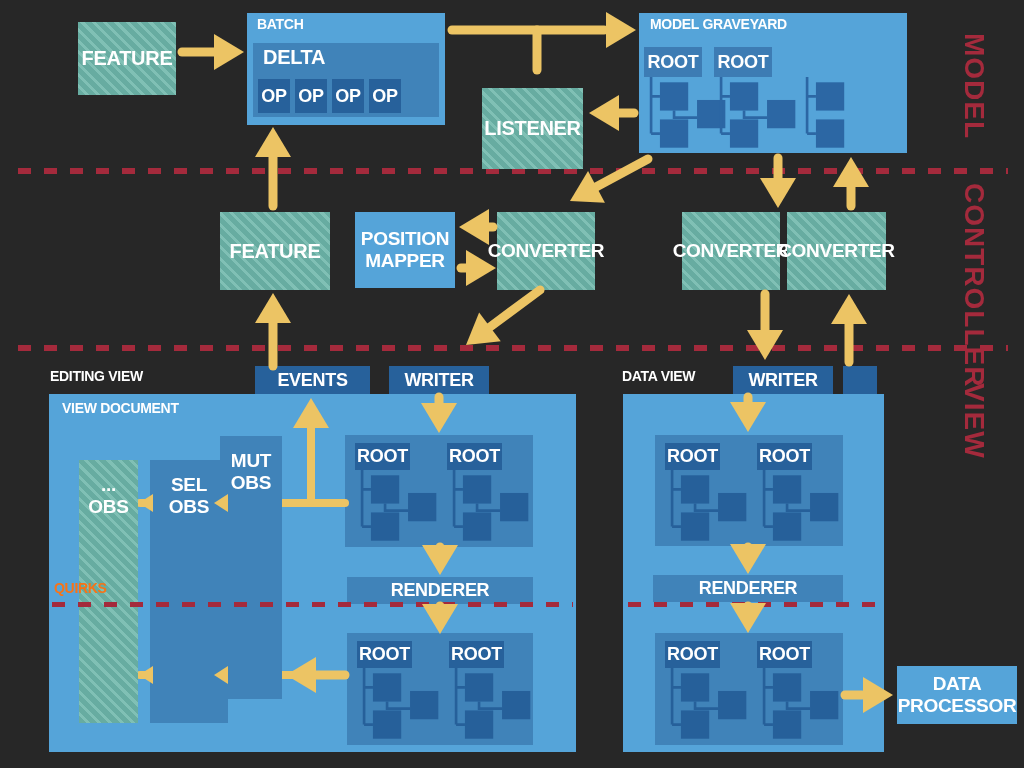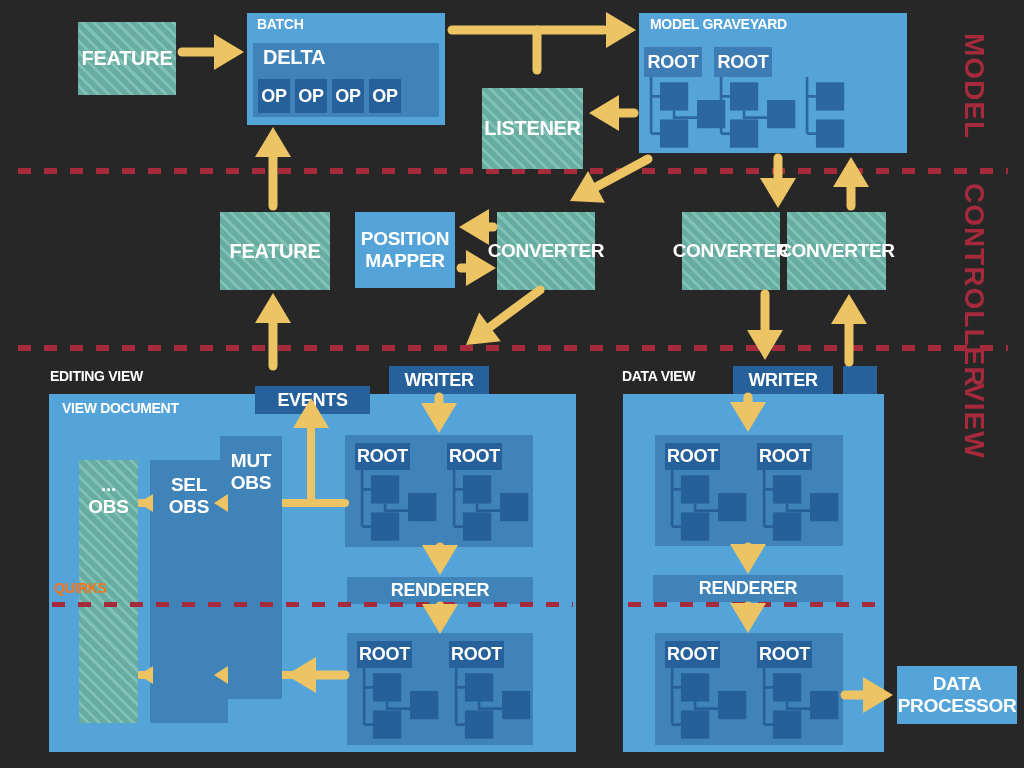--- a/index.html
+++ b/index.html
@@ -94,21 +94,21 @@
   <div class="box teal center fs20 z2" style="left:220px;top:212px;width:110px;height:78px;">FEATURE</div>
   <div class="box light center fs19 two z2" style="left:355px;top:212px;width:100px;height:76px;flex-direction:column;text-align:center;">
     <span>POSITION</span>
     <span>MAPPER</span>
   </div>
   <div class="box teal center fs19 z2" style="left:497px;top:212px;width:98px;height:78px;">CONVERTER</div>
   <div class="box teal center fs19 z2" style="left:682px;top:212px;width:98px;height:78px;">CONVERTER</div>
   <div class="box teal center fs19 z2" style="left:787px;top:212px;width:99px;height:78px;">CONVERTER</div>
 
   <div class="lbl fs21 z2" style="left:50px;top:368px;">EDITING VIEW</div>
-  <div class="box dark center fs17 z2" style="left:255px;top:386px;width:115px;height:28px;">EVENTS</div>
+  <div class="box dark center fs17 z2" style="left:255px;top:366px;width:115px;height:28px;">EVENTS</div>
   <div class="box dark center fs17 z2" style="left:389px;top:366px;width:100px;height:28px;">WRITER</div>
 
   <div class="box light z1" style="left:49px;top:394px;width:527px;height:358px;"></div>
   <div class="lbl fs21 z2" style="left:62px;top:400px;">VIEW DOCUMENT</div>
 
   <div class="box teal z3" style="left:79px;top:460px;width:59px;height:263px;">
     <div class="center fs19 two" style="flex-direction:column;width:100%;padding-top:14px;">
       <span>...</span>
       <span>OBS</span>
     </div>

